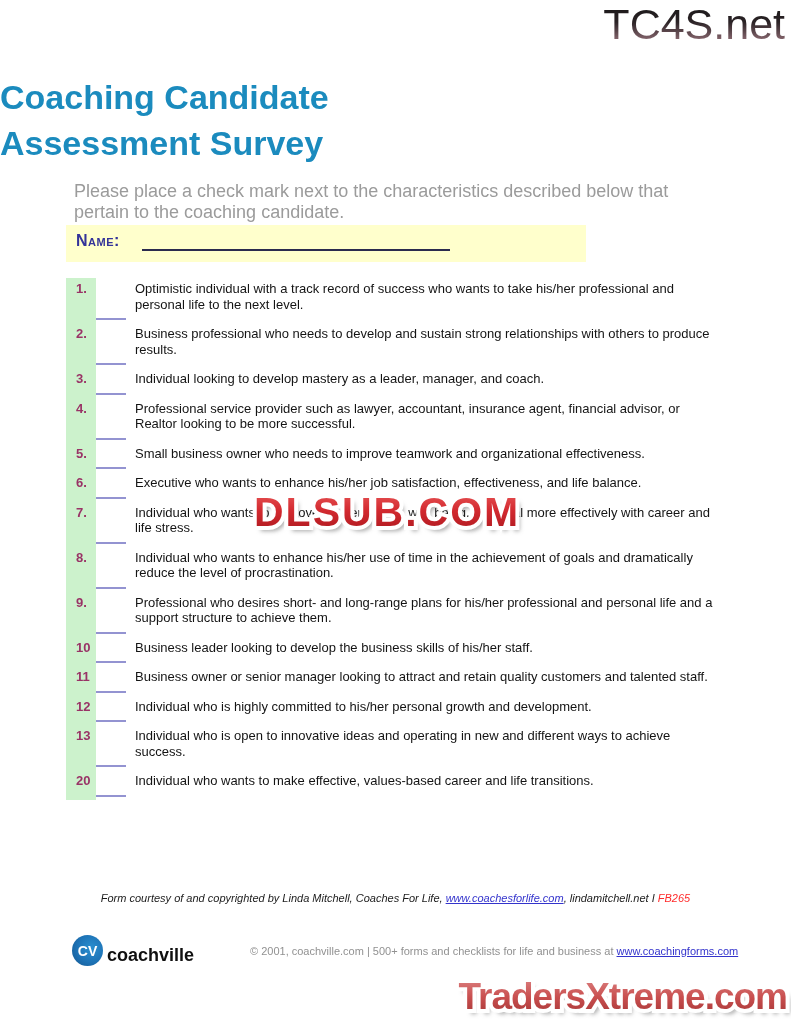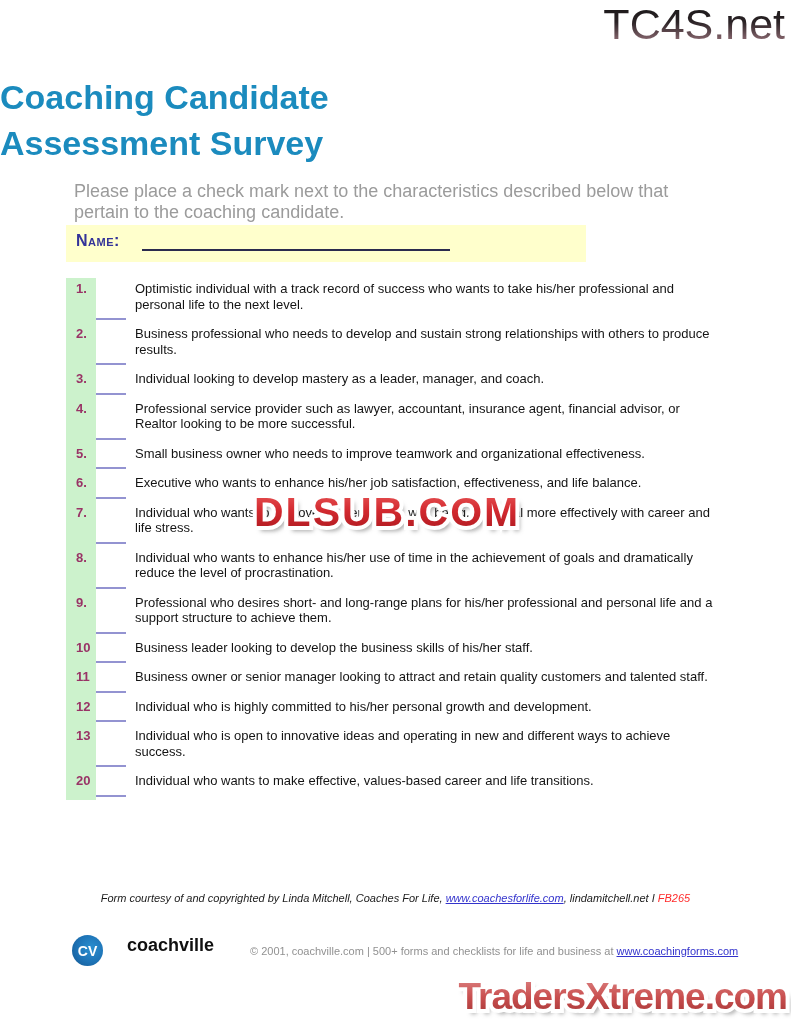--- a/index.html
+++ b/index.html
@@ -98,21 +98,21 @@
   
   .courtesy {
     position:absolute; top:892px; left:0; width:100%;
     text-align:center; font-style:italic; font-size:11px; color:#1a1a1a;
   }
   .courtesy a, .copyright a { color:var(--link-blue,#3333cc); text-decoration:underline; }
   .courtesy .code { color:var(--code-red,#ff2a2a); font-style:italic; }
 
   .cv-logo {
     position:absolute; top:935px; left:72px;
-    display:flex; align-items:flex-start; gap:24px;
+    display:flex; align-items:flex-end; gap:4px;
   }
   .cv-circle {
     width:31px; height:31px; border-radius:50%;
     background:radial-gradient(circle at 62% 42%, #2a8fd0 0%, #1d72b5 55%, #14548b 100%);
     color:#fff; font-weight:bold; font-size:14px;
     display:flex; align-items:center; justify-content:center;
   }
   .cv-name { font-size:18px; font-weight:bold; color:#101010; }
 
   .copyright {

